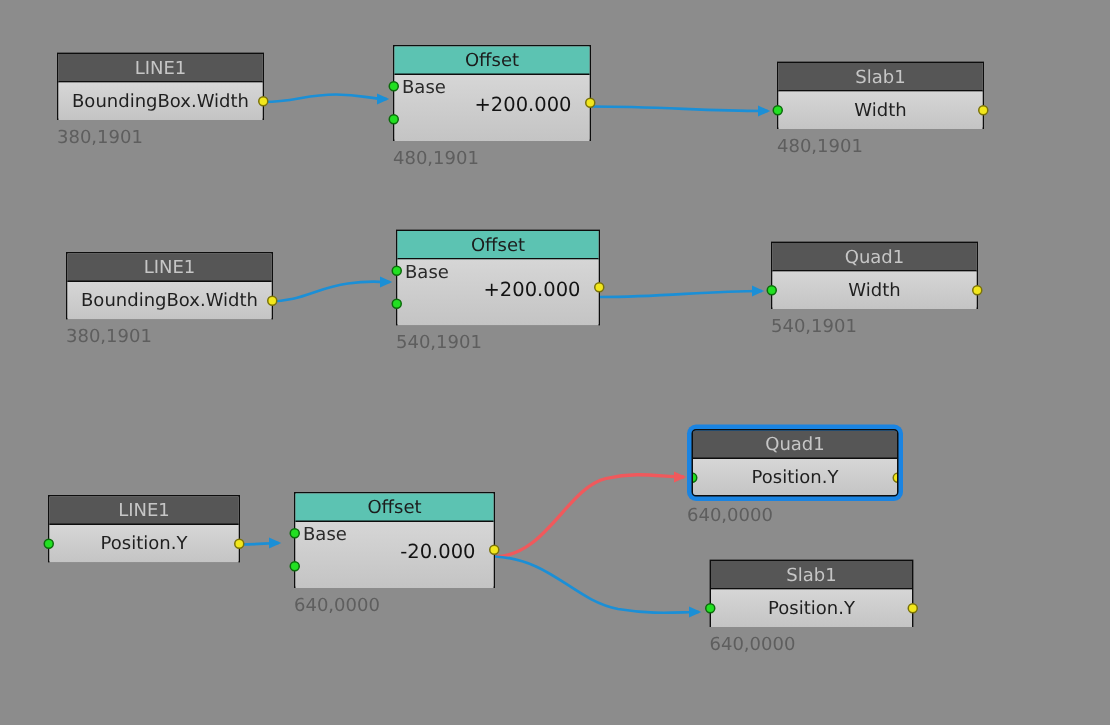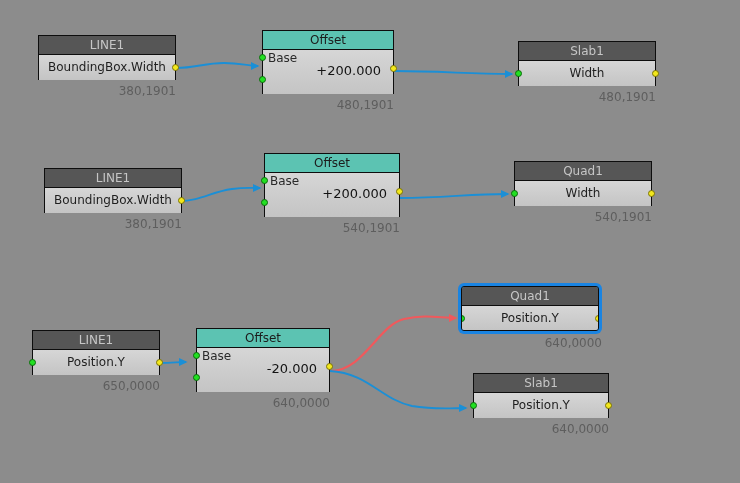--- a/index.html
+++ b/index.html
@@ -116,21 +116,21 @@
     border: 1px solid #0b6b0b;
   }
   .port.out {
     background: #f2e71c;
     border: 1px solid #7a7208;
   }
   .coord {
     position: absolute;
     font-size: 12px;
     color: #5e5e5e;
-    text-align: right;
+    text-align: left;
     white-space: nowrap;
   }
 </style>
 </head>
 <body>
 
 <div id="canvas">
 
   <svg id="wire-layer" width="740" height="483" viewBox="0 0 740 483">
     <defs>
@@ -234,21 +234,20 @@
   <div class="node" style="left:32px; top:330px; width:128px; height:45px;">
     <div class="node-inner">
       <div class="node-header">LINE1</div>
       <div class="node-body">
         <div class="body-center">Position.Y</div>
         <div class="port in" style="left:-4px; top:9px;"></div>
         <div class="port out" style="right:-4px; top:9px;"></div>
       </div>
     </div>
   </div>
-  <div class="coord" style="left:32px; top:379px; width:128px;">650,0000</div>
 
   <div class="node" style="left:196px; top:328px; width:134px; height:64px;">
     <div class="node-inner">
       <div class="node-header teal">Offset</div>
       <div class="node-body tall">
         <div class="port-label">Base</div>
         <div class="value-label">-20.000</div>
         <div class="port in" style="left:-4px; top:4px;"></div>
         <div class="port in" style="left:-4px; top:26px;"></div>
         <div class="port out" style="right:-4px; top:15px;"></div>

